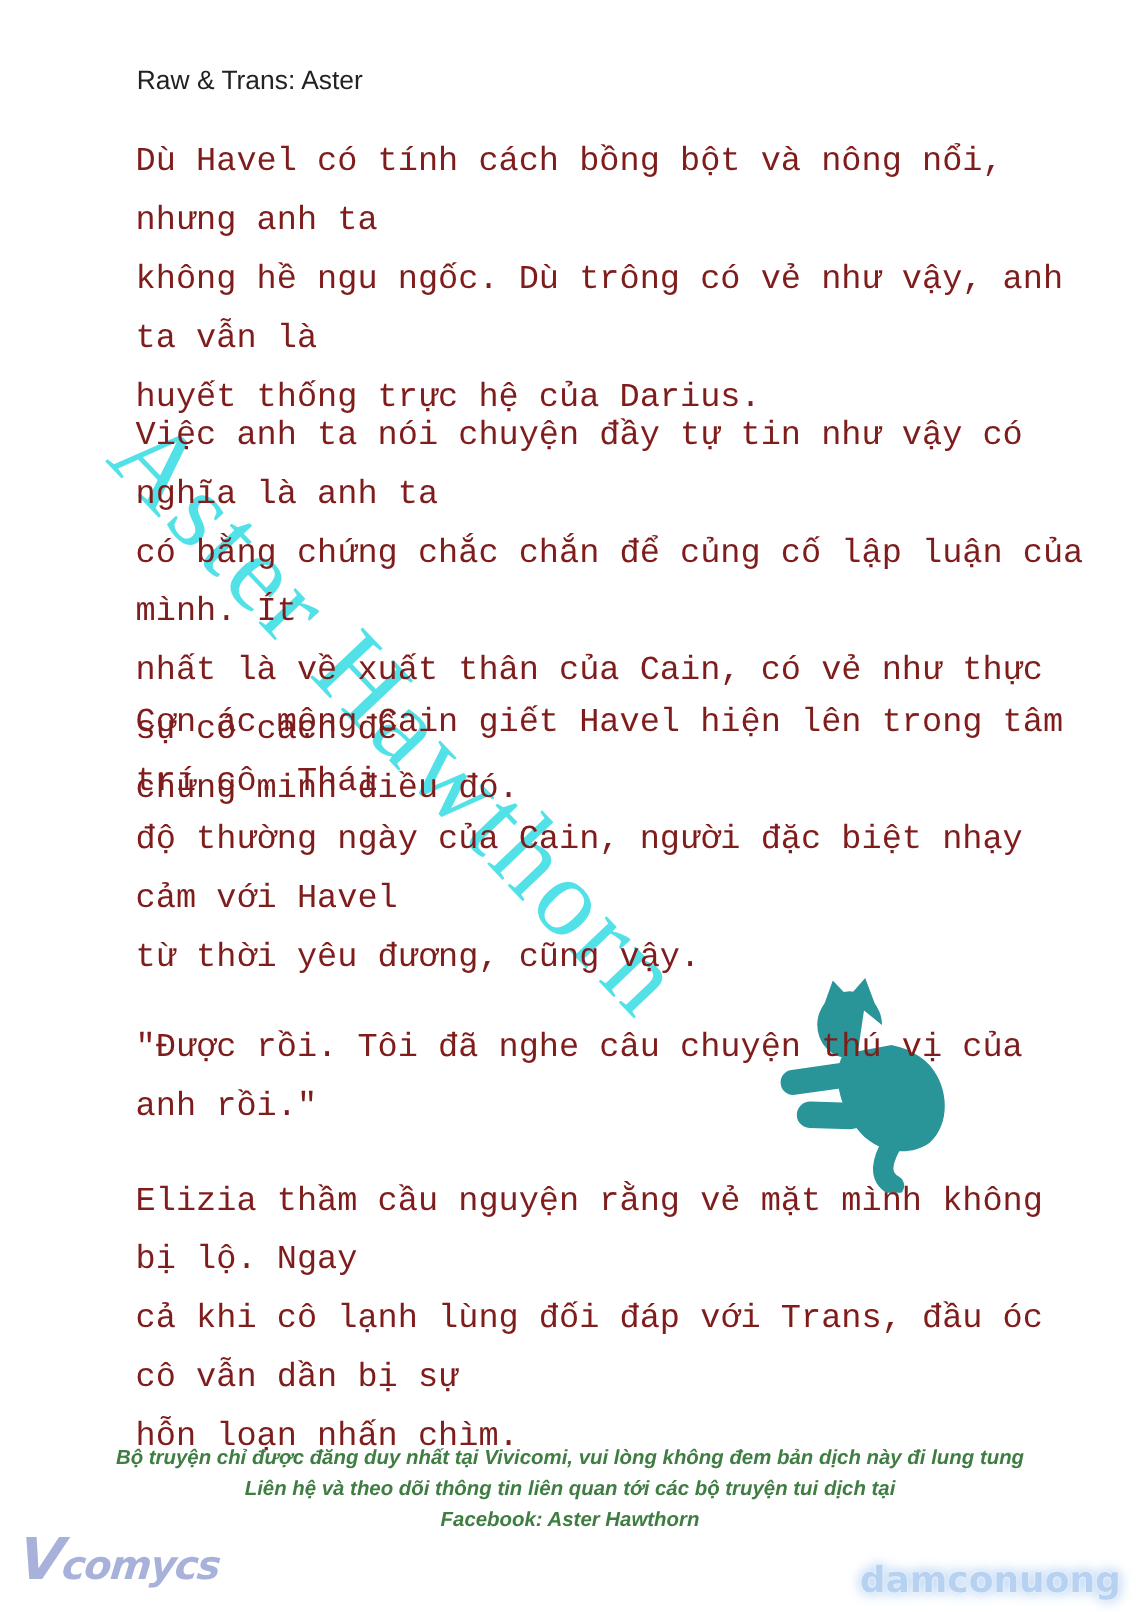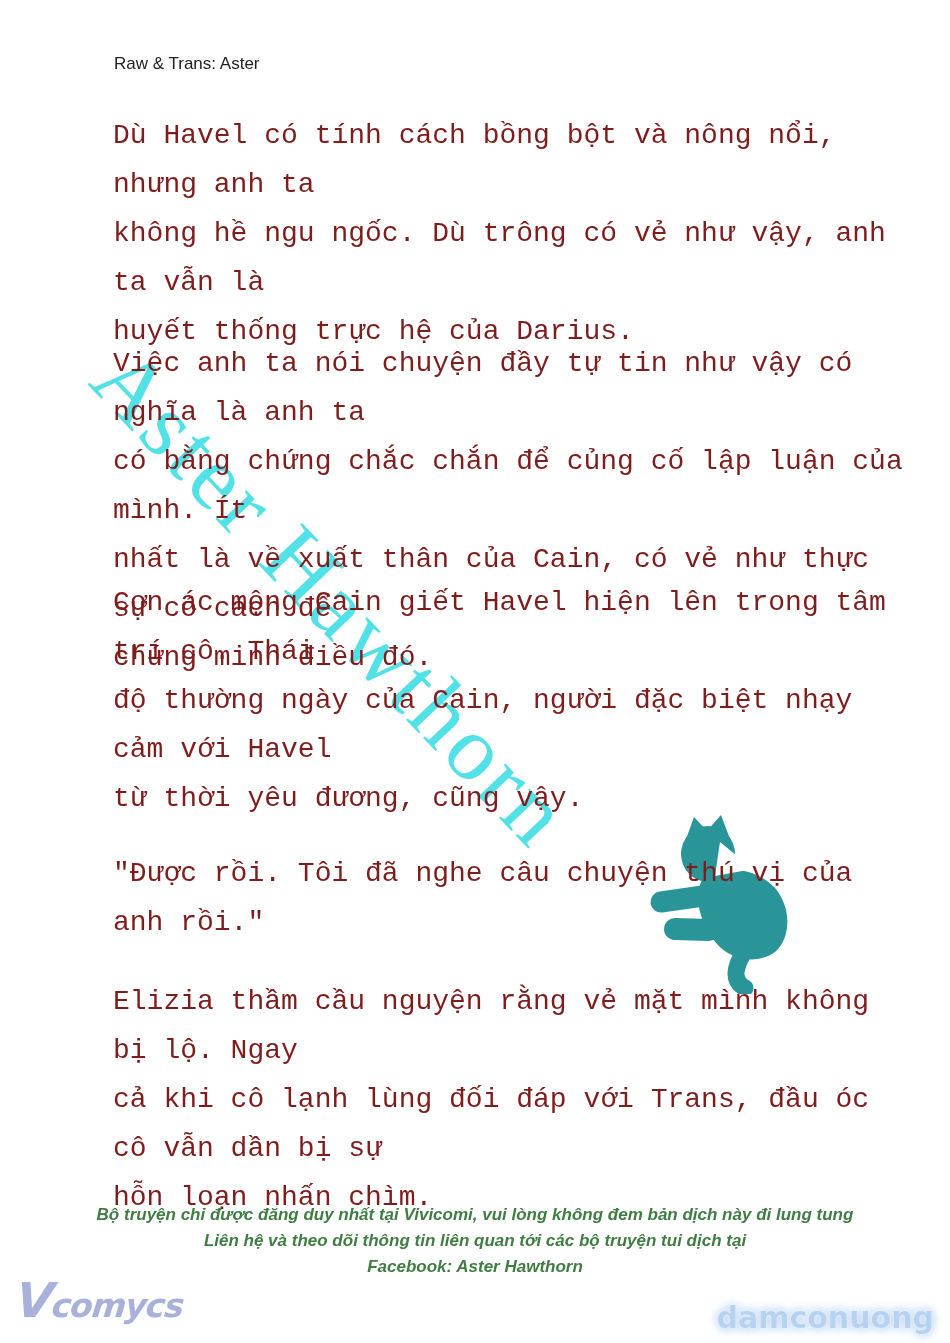--- a/index.html
+++ b/index.html
@@ -25,21 +25,21 @@
     user-select:none;
   }
   .cat-wrap{
     position:absolute;left:645px;top:812px;width:150px;height:182px;
     z-index:2;
   }
   
   .credit{
     position:absolute;left:114px;top:54px;
     font-family:"Liberation Sans", sans-serif;
-    font-size:17px;color:#222;
+    font-size:22px;color:#222;
     z-index:3;
   }
   .para{
     position:absolute;left:113px;width:800px;
     font-family:Liberation Mono, monospace;
     font-size:28px;line-height:49px;color:#7f1d1d;
     white-space:pre-line;
     z-index:3;
   }
   .p1{top:111px;}

